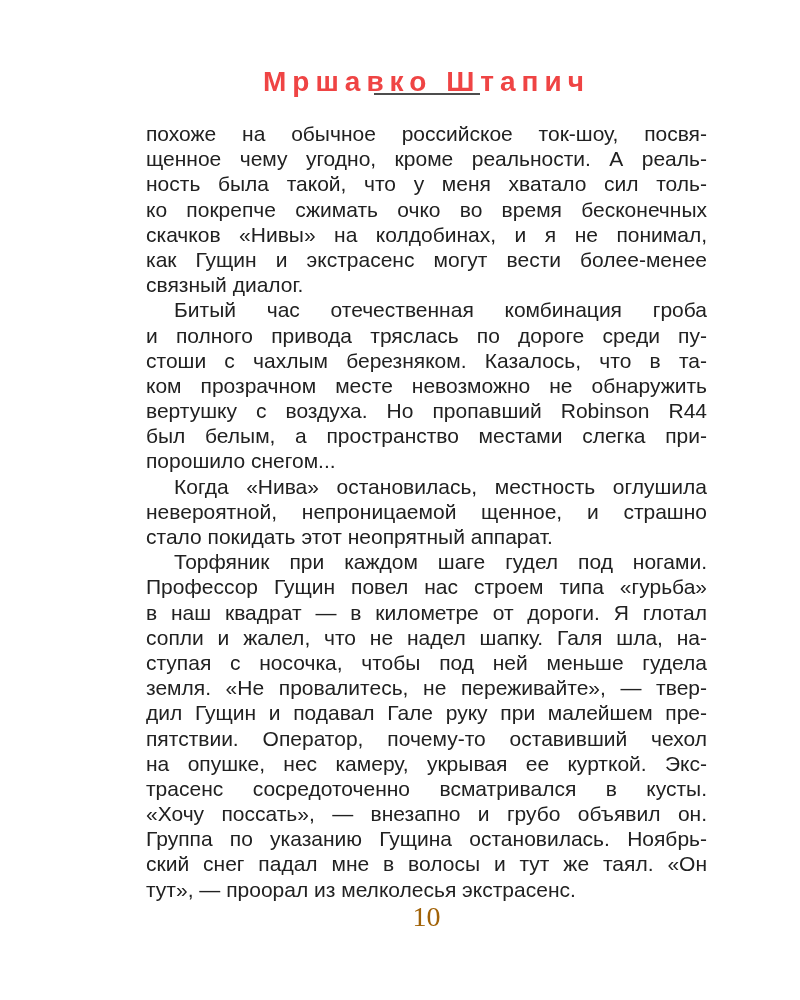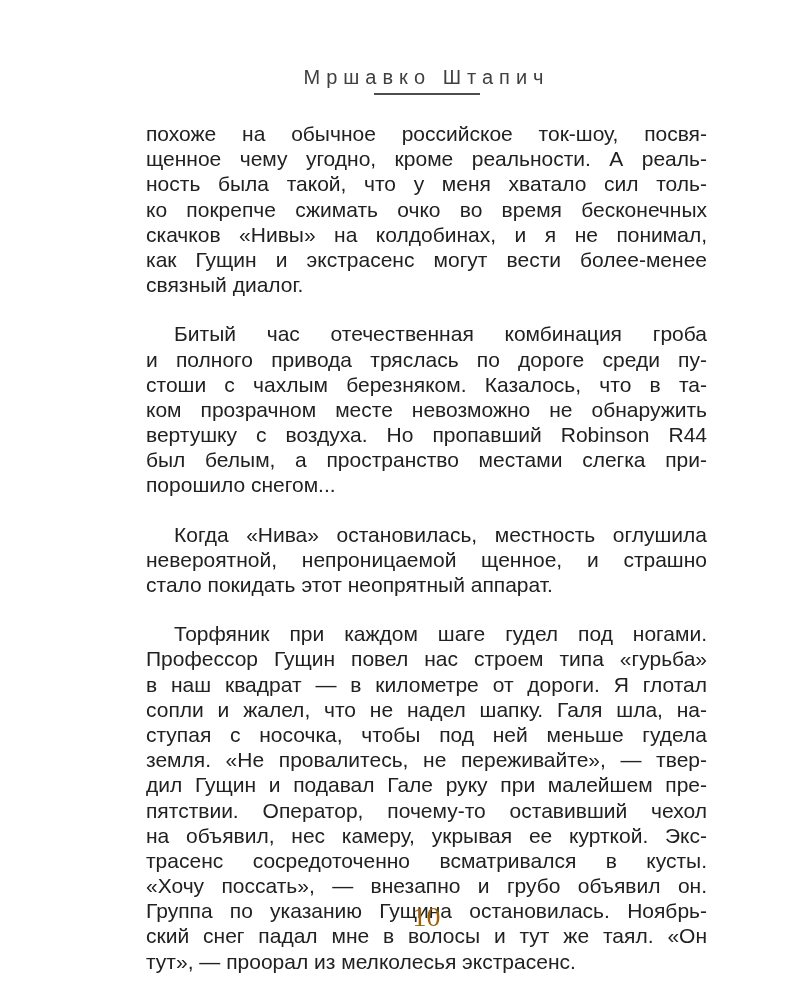--- a/index.html
+++ b/index.html
@@ -18,24 +18,24 @@
     height: 1000px;
     background: #ffffff;
     overflow: hidden;
   }
   .author-header {
     position: absolute;
     top: 66px;
     left: 146px;
     width: 561px;
     text-align: center;
-    font-size: 20px;
+    font-size: 28px;
     letter-spacing: 6px;
-    font-weight: 400;
-    color: #404040;
+    font-weight: 700;
+    color: #ef4444;
     white-space: nowrap;
   }
   .header-rule {
     position: absolute;
     top: 93px;
     left: 374px;
     width: 106px;
     height: 2px;
     background: #4d4d4d;
   }
@@ -57,21 +57,20 @@
     text-align-last: justify;
     text-justify: inter-word;
     height: 25.2px;
     overflow: hidden;
   }
   .text-line.para-last {
     text-align-last: left;
   }
   .text-line.first-indent {
     padding-left: 28px;
-    margin-top: 24px;
   }
   .page-number {
     position: absolute;
     top: 901px;
     left: 146px;
     width: 561px;
     text-align: center;
     font-family: "Liberation Serif", serif;
     font-size: 28px;
     color: #a16207;
@@ -111,21 +110,21 @@
       </div>
       <div class="paragraph">
         <div class="text-line first-indent">Торфяник при каждом шаге гудел под ногами.</div>
         <div class="text-line">Профессор Гущин повел нас строем типа «гурьба»</div>
         <div class="text-line">в наш квадрат — в километре от дороги. Я глотал</div>
         <div class="text-line">сопли и жалел, что не надел шапку. Галя шла, на-</div>
         <div class="text-line">ступая с носочка, чтобы под ней меньше гудела</div>
         <div class="text-line">земля. «Не провалитесь, не переживайте», — твер-</div>
         <div class="text-line">дил Гущин и подавал Гале руку при малейшем пре-</div>
         <div class="text-line">пятствии. Оператор, почему-то оставивший чехол</div>
-        <div class="text-line">на объявил, нес камеру, укрывая ее курткой. Экс-</div>
+        <div class="text-line">на опушке, нес камеру, укрывая ее курткой. Экс-</div>
         <div class="text-line">трасенс сосредоточенно всматривался в кусты.</div>
         <div class="text-line">«Хочу поссать», — внезапно и грубо объявил он.</div>
         <div class="text-line">Группа по указанию Гущина остановилась. Ноябрь-</div>
         <div class="text-line">ский снег падал мне в волосы и тут же таял. «Он</div>
         <div class="text-line para-last">тут», — проорал из мелколесья экстрасенс.</div>
       </div>
     </div>
 
   <div class="page-number">10</div>
 </div>

